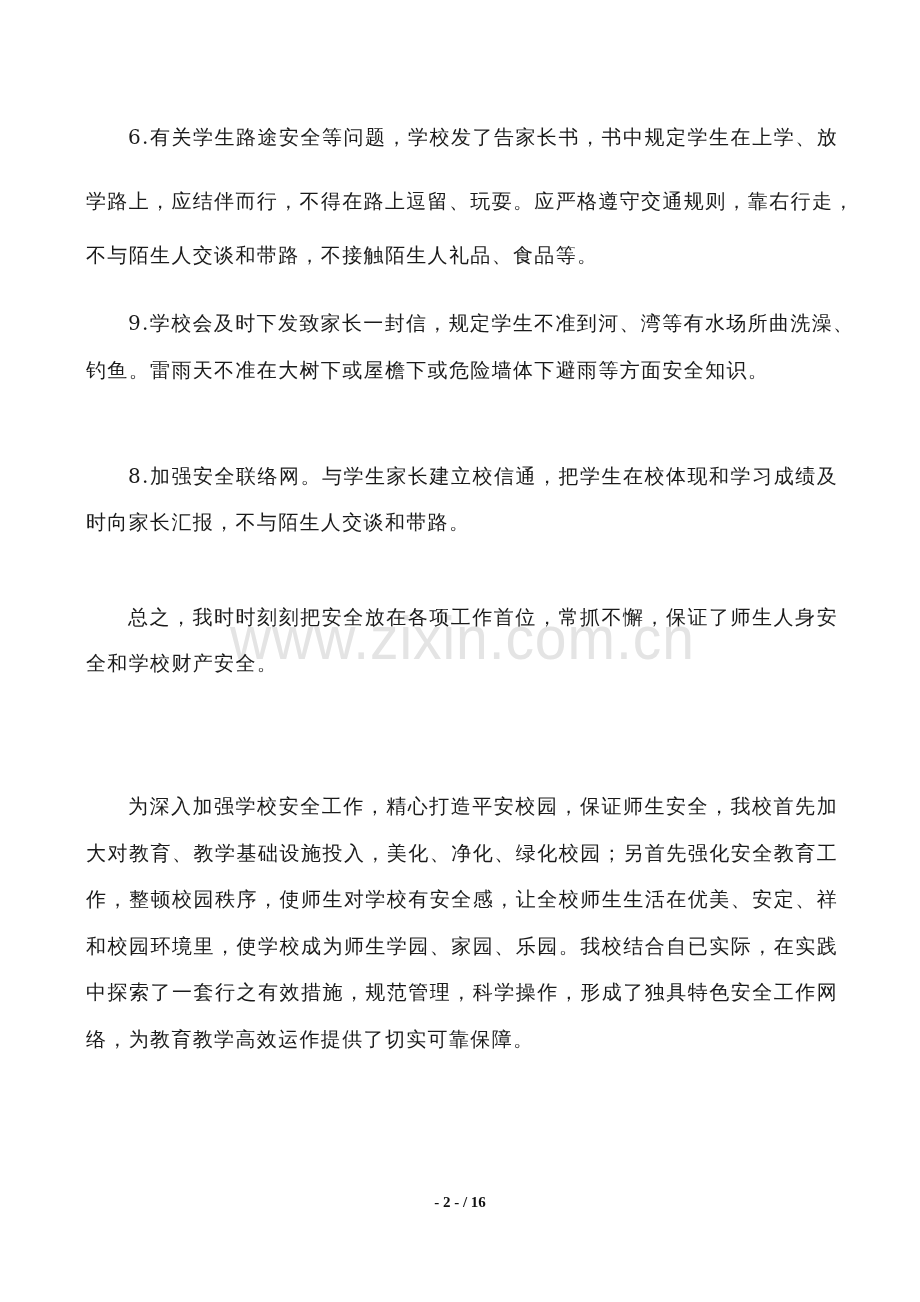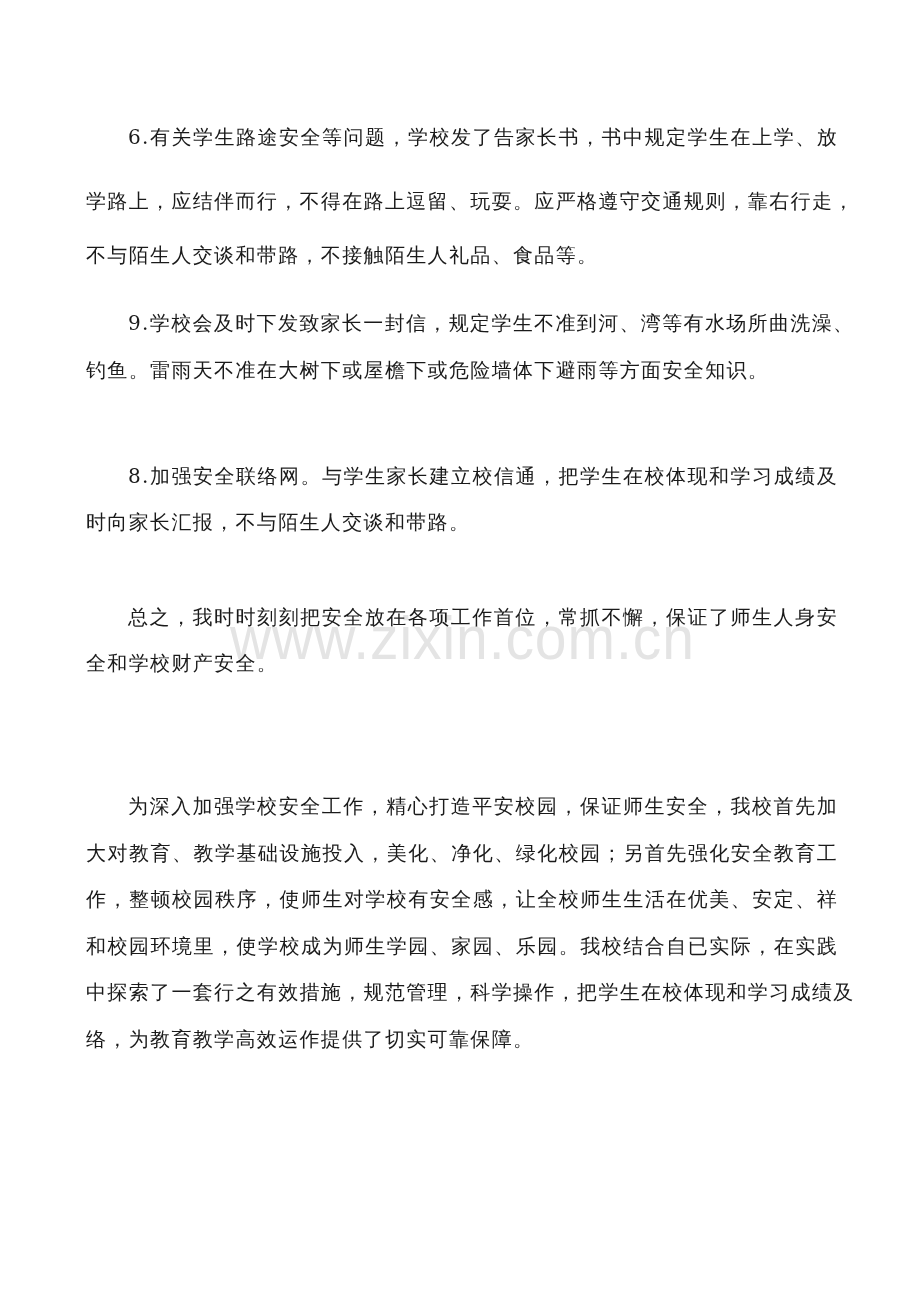--- a/index.html
+++ b/index.html
@@ -95,21 +95,22 @@
       <div class="line indent justify" style="top:604px;">总之，我时时刻刻把安全放在各项工作首位，常抓不懈，保证了师生人身安</div>
       <div class="line" style="top:650px;">全和学校财产安全。</div>
     </div>
 
 
     <div>
       <div class="line indent justify" style="top:793px;">为深入加强学校安全工作，精心打造平安校园，保证师生安全，我校首先加</div>
       <div class="line justify" style="top:840px;">大对教育、教学基础设施投入，美化、净化、绿化校园；另首先强化安全教育工</div>
       <div class="line justify" style="top:886px;">作，整顿校园秩序，使师生对学校有安全感，让全校师生生活在优美、安定、祥</div>
       <div class="line justify" style="top:933px;">和校园环境里，使学校成为师生学园、家园、乐园。我校结合自已实际，在实践</div>
-      <div class="line justify" style="top:979px;">中探索了一套行之有效措施，规范管理，科学操作，把学生在校体现和学习成绩及</div>
+      <div class="line justify" style="top:979px;">中探索了一套行之有效措施，规范管理，科学操作，形成了独具特色安全工作网</div>
       <div class="line" style="top:1026px;">络，为教育教学高效运作提供了切实可靠保障。</div>
     </div>
 
 
   </div>
 
+  <div class="footer">- 2 - / 16</div>
 
 </div>
 
 </body></html>

